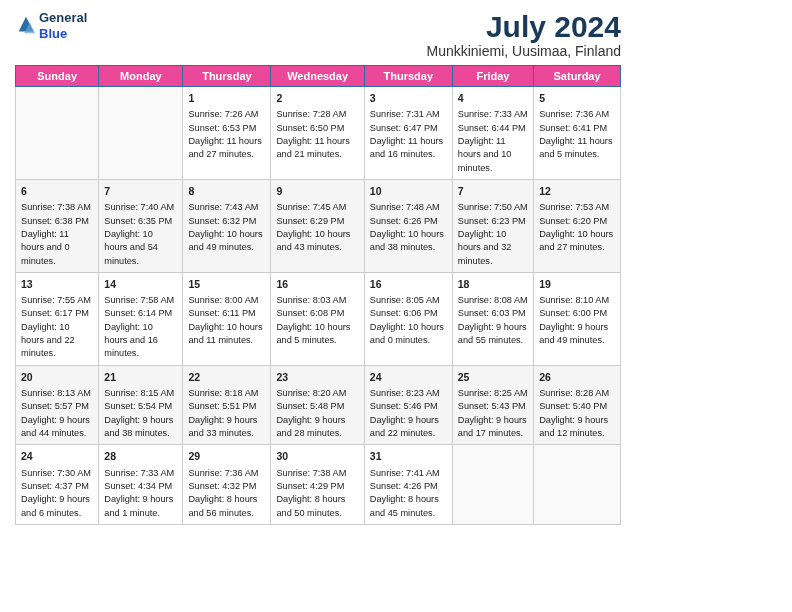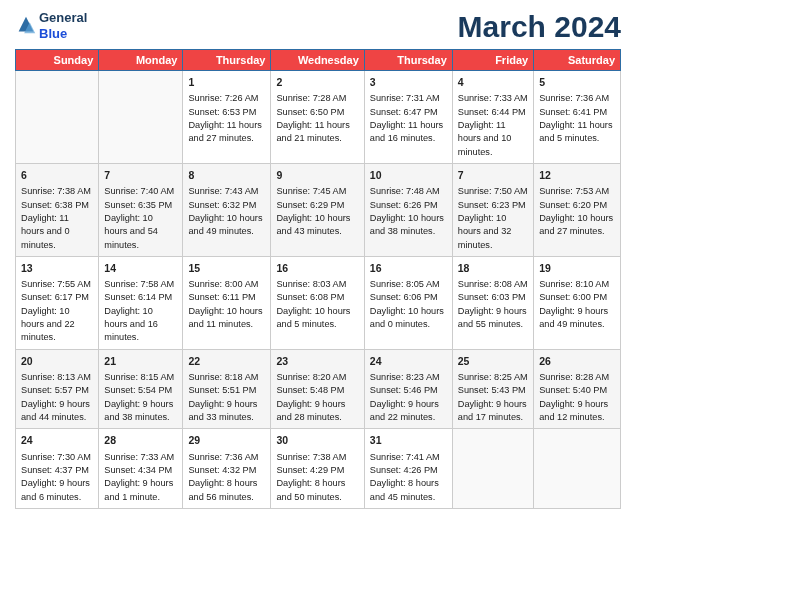--- a/index.html
+++ b/index.html
@@ -51,24 +51,24 @@
     .subtitle {
       font-size: 14px;
       color: #333;
     }
     table {
       width: 100%;
       border-collapse: collapse;
       font-size: 9.5px;
     }
     thead tr th {
-      background-color: #ef4444;
+      background-color: #ec4899;
       color: #fff;
       padding: 4px 5px;
-      text-align: right;
+      text-align: center;
       font-size: 11px;
       font-weight: bold;
       border: 1px solid #2e6da4;
     }
     tbody tr td {
       border: 1px solid #ccc;
       padding: 4px 5px;
       vertical-align: top;
       width: 113px;
       min-height: 70px;
@@ -101,21 +101,22 @@
       <svg class="logo-icon" viewBox="0 0 24 24">
         <polygon points="12,2 20,18 4,18" fill="#2e6da4"></polygon>
         <polygon points="16,8 22,20 10,20" fill="#5a9fd4" opacity="0.7"></polygon>
       </svg>
       <div class="logo-text">
         <div>General</div>
         <div><span>Blue</span></div>
       </div>
     </div>
     <div class="title-block">
-      <div class="main-title">March 2024</div>
+      <div class="main-title">July 2024</div>
+      <div class="subtitle">Munkkiniemi, Uusimaa, Finland</div>
     </div>
   </div>
 
   <table>
     <thead>
       <tr>
 
       <th>Sunday</th>
           <th>Monday</th>
           <th>Thursday</th>

